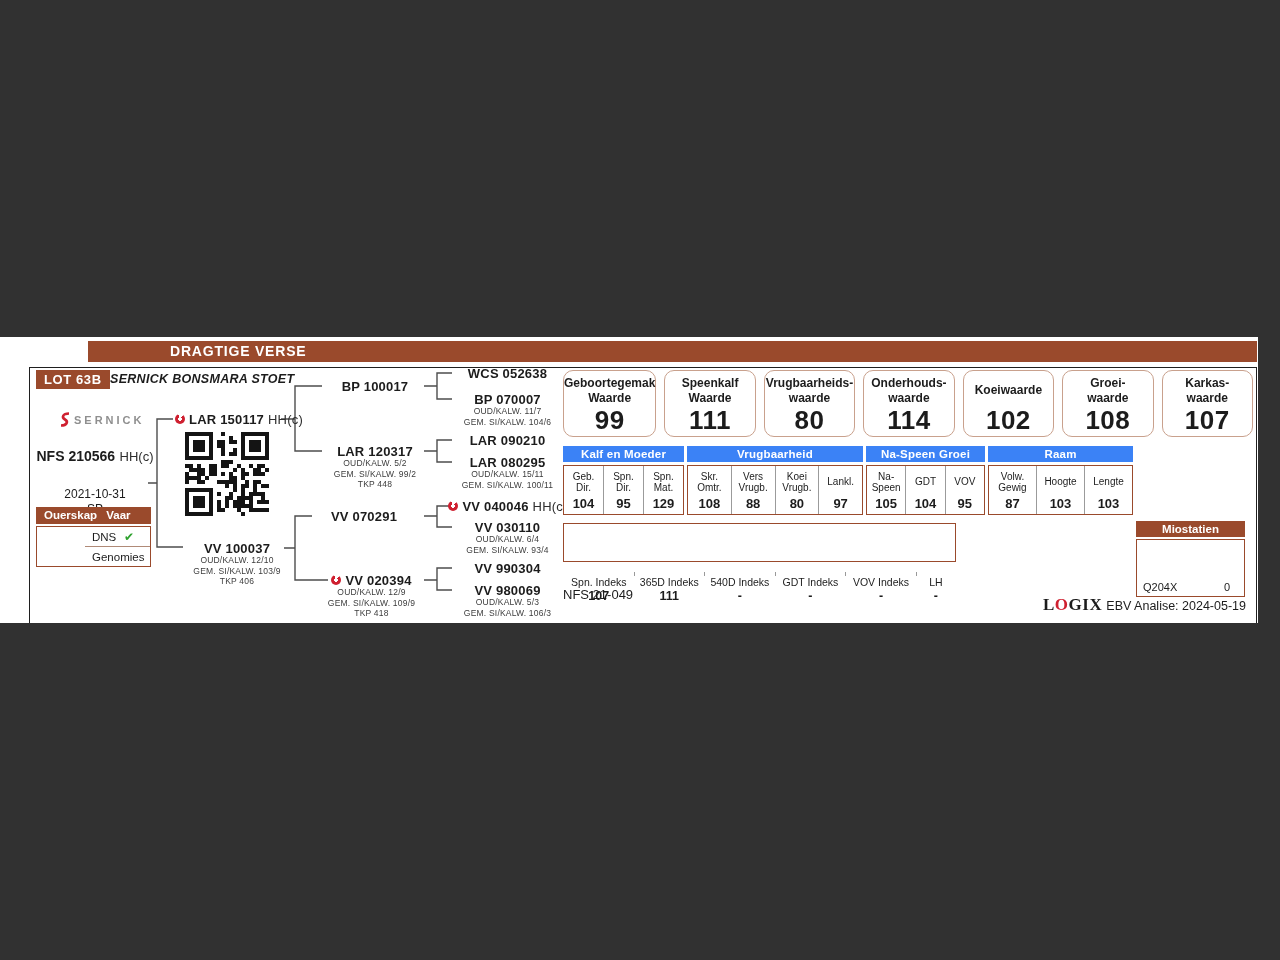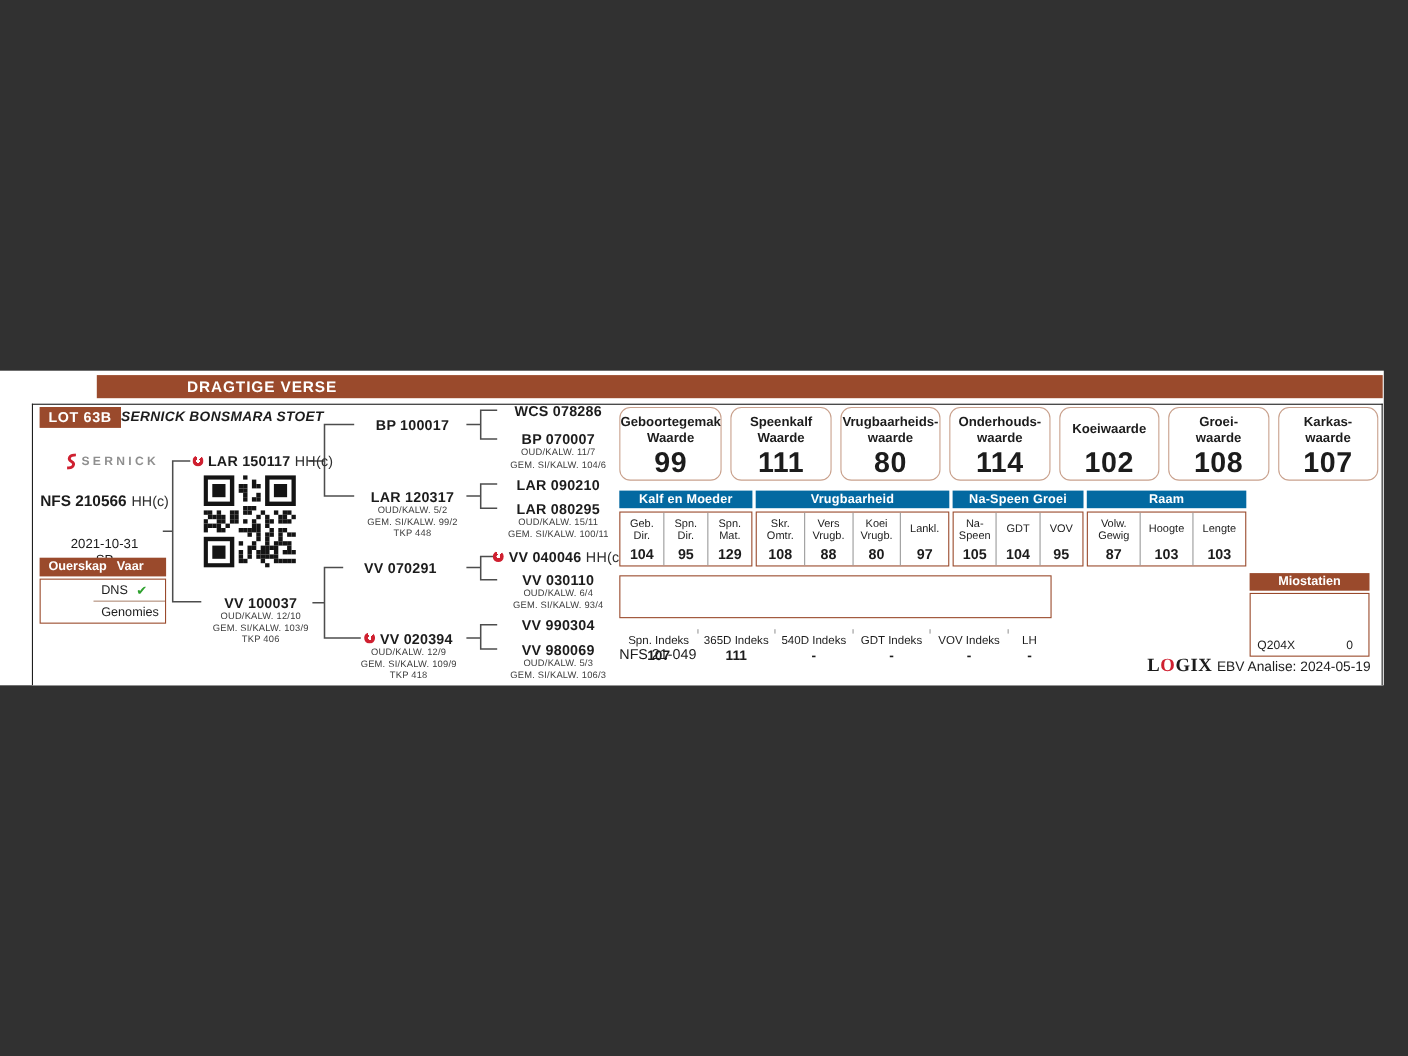--- a/index.html
+++ b/index.html
@@ -45,21 +45,21 @@
                     conic-gradient(from 40deg, #cf2030 0 300deg, rgba(255,255,255,0) 300deg);}
   .treelines{position:absolute;left:0;top:0;pointer-events:none;}
 
   .vboxes{position:absolute;left:563px;top:33px;width:690px;height:67px;display:flex;gap:8px;}
   .vbox{flex:1;border:1.2px solid #c9a18d;border-radius:10px;display:flex;flex-direction:column;align-items:center;padding-top:5px;box-sizing:border-box;background:#fff;}
   .vbox .bl{font-size:12px;font-weight:700;line-height:14.5px;text-align:center;height:30px;display:flex;flex-direction:column;justify-content:center;}
   .vbox .bv{font-size:26px;font-weight:700;letter-spacing:.5px;}
 
   .stats{position:absolute;left:563px;top:109px;display:flex;gap:3px;}
   .sgroup{display:flex;flex-direction:column;}
-  .ghead{height:16px;background:#0369a1;color:#fff;font-size:11.5px;font-weight:700;display:flex;align-items:center;justify-content:center;letter-spacing:.2px;}
+  .ghead{height:16px;background:#3b82f6;color:#fff;font-size:11.5px;font-weight:700;display:flex;align-items:center;justify-content:center;letter-spacing:.2px;}
   .gcells{margin-top:3px;display:flex;border:1.5px solid #9a4a2c;background:#fff;height:50px;box-sizing:border-box;}
   .gcell{flex:1;display:flex;flex-direction:column;align-items:center;border-left:1px solid #9b9b9b;padding:2px 1px 3px;}
   .gcell:first-child{border-left:none;}
   .gcell .cl{font-size:10px;line-height:11.5px;text-align:center;flex:1;display:flex;flex-direction:column;justify-content:center;}
   .gcell .cv{font-size:13px;font-weight:700;}
 
   .idx{position:absolute;left:563px;top:186px;width:393px;height:39px;border:1.5px solid #9a4a2c;display:flex;background:#fff;box-sizing:border-box;}
   .icell{flex:1;border-left:1px solid #999;display:flex;flex-direction:column;align-items:center;padding-top:4px;margin-top:48px;}
   .icell:first-child{border-left:none;}
   .icell .il{font-size:10.5px;}
@@ -310,21 +310,21 @@
         <span class="picon"></span>
         <span>VV 020394</span>
       </div>
       <div class="psub">OUD/KALW. 12/9</div>
       <div class="psub">GEM. SI/KALW. 109/9</div>
       <div class="psub">TKP 418</div>
     </div>
 
     <div class="pnode" style="left:455px;top:29px;width:105px">
       <div class="pname">
-          <span>WCS 078286</span>
+          <span>WCS 052638</span>
         </div>
     </div>
 
     <div class="pnode" style="left:455px;top:55px;width:105px">
       <div class="pname">
           <span>BP 070007</span>
         </div>
       <div class="psub">OUD/KALW. 11/7</div>
       <div class="psub">GEM. SI/KALW. 104/6</div>
     </div>

